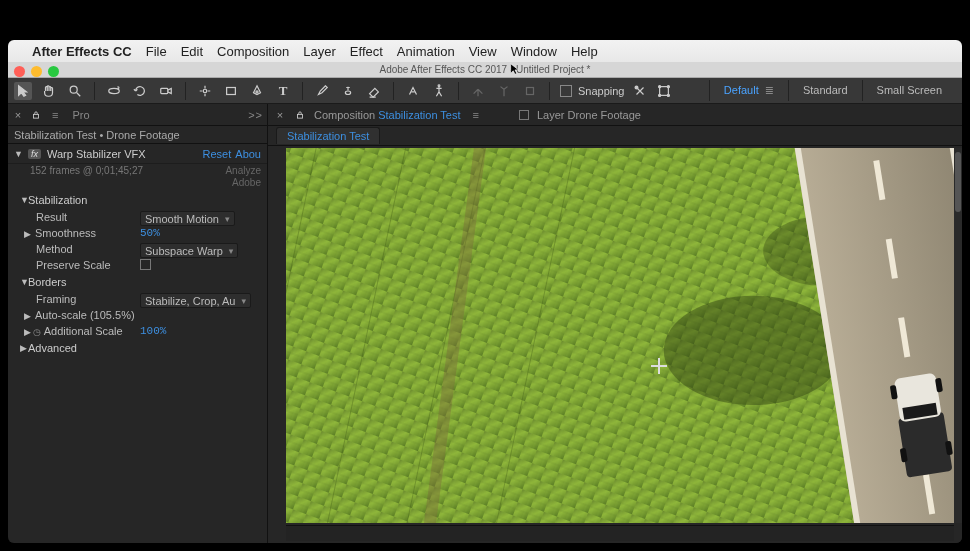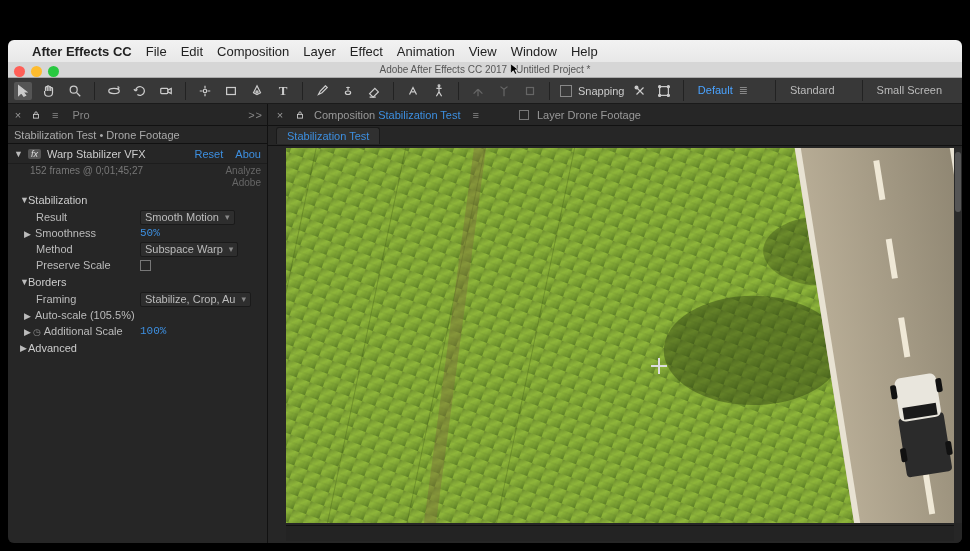--- a/index.html
+++ b/index.html
@@ -16,21 +16,21 @@
   .title-strip { height: 16px; background: #d6d6d6; color: #555; font-size: 10px; display:flex; align-items:center; justify-content:center; border-bottom:1px solid #aaa; position:relative; }
   .title-strip .cursor-icn { position:absolute; left: 500px; top:0; font-size:12px; color:#000; }
 
   
   .toolbar { height: 26px; background: #383838; border-bottom: 1px solid #1a1a1a; display:flex; align-items:center; padding: 0 6px; gap:8px; }
   .tool-icn { width:18px; height:18px; display:flex; align-items:center; justify-content:center; color:#ccc; font-size:13px; }
   .tool-icn.sel { background:#555; border-radius:2px; }
   .tool-sep { width:1px; height:18px; background:#222; margin:0 2px; }
   .snap-grp { display:flex; align-items:center; gap:6px; color:#ccc; font-size:11px; }
   .snap-box { width:12px; height:12px; border:1px solid #888; }
-  .workspace-tabs { margin-left:auto; display:flex; gap:13px; }
+  .workspace-tabs { margin-left:auto; display:flex; gap:0; }
   .ws-tab { padding: 4px 14px; color:#bbb; font-size:11px; border-left:1px solid #222;}
   .ws-tab.active { color:#4aa3ff; }
   .ws-tab .bars { margin-left:6px; color:#888; }
 
   
   .main { display:flex; height: calc(100% - 22px - 16px - 26px); }
   .left { width: 260px; background:#262626; border-right:1px solid #111; display:flex; flex-direction:column; }
   .right { flex:1; display:flex; flex-direction:column; background:#262626; }
 
   
@@ -40,28 +40,28 @@
   .ptab .link { color:#3d8fe0; }
   .panel-menu { margin-left:4px; color:#888; }
   .overflow { margin-left:auto; color:#888; letter-spacing:1px; }
 
   .breadcrumb { height:18px; padding:2px 6px; color:#aaa; font-size:11px; border-bottom:1px solid #111; display:flex; align-items:center; }
 
   .fx-head { height:20px; display:flex; align-items:center; padding:0 6px; gap:6px; border-bottom:1px solid #1d1d1d; }
   .twirl { color:#bbb; font-size:9px; width:8px; }
   .fx-badge { background:#555; color:#ddd; font-size:9px; padding:0 3px; border-radius:2px; font-style:italic; }
   .fx-name { color:#ccc; }
-  .fx-links-r { margin-left:auto; display:flex; gap:12px; }
+  .fx-links-r { margin-left:auto; display:flex; gap:4px; }
   .lnk { color:#3d8fe0; cursor:default; }
   .lnk-dim { color:#666; }
   .fx-sub { color:#777; font-size:10px; padding:1px 0 3px 22px; display:flex; }
   .fx-sub .rlinks { margin-left:auto; display:flex; flex-direction:column; align-items:flex-end; padding-right:6px; gap:1px;}
 
   .prop-grp-h { display:flex; align-items:center; padding:3px 6px 3px 12px; color:#ccc; font-size:11px; }
-  .prop-row { display:flex; align-items:center; padding:2px 6px 2px 28px; color:#bbb; font-size:11px; height:16px; }
+  .prop-row { display:flex; align-items:flex-start; padding:2px 6px 2px 28px; color:#bbb; font-size:11px; height:16px; }
   .prop-row .lbl { flex: 0 0 104px; }
   .prop-row .val { color:#ccc; }
   .prop-row .val.link { color:#3d8fe0;font-family:Liberation Mono, monospace; }
   .prop-row .dd { display:flex; align-items:center; gap:6px; background:#2e2e2e; border:1px solid #1a1a1a; padding:0 4px; border-radius:2px; min-width:92px; justify-content:space-between; height:15px; }
   .prop-row .dd span.caret { color:#888; font-size:9px; }
   .prop-row .cb { width:11px; height:11px; border:1px solid #777; }
   .stopwatch { font-size:9px; color:#888; margin-right:3px; }
 
   
   .comp-tabs { height:22px; display:flex; align-items:center; gap:8px; padding:0 6px; border-bottom:1px solid #111; color:#999; font-size:11px; }

